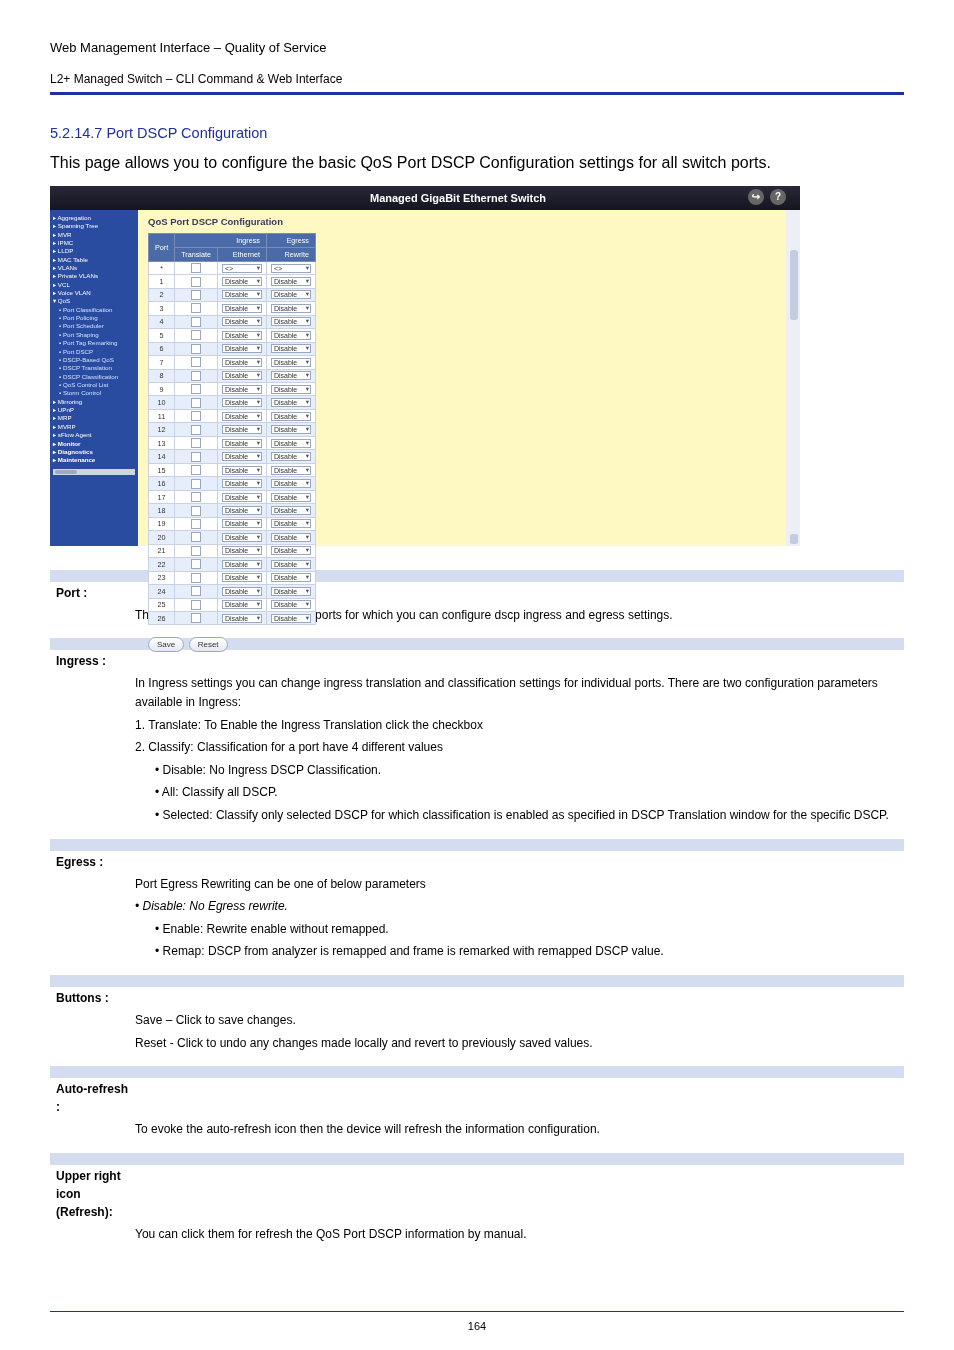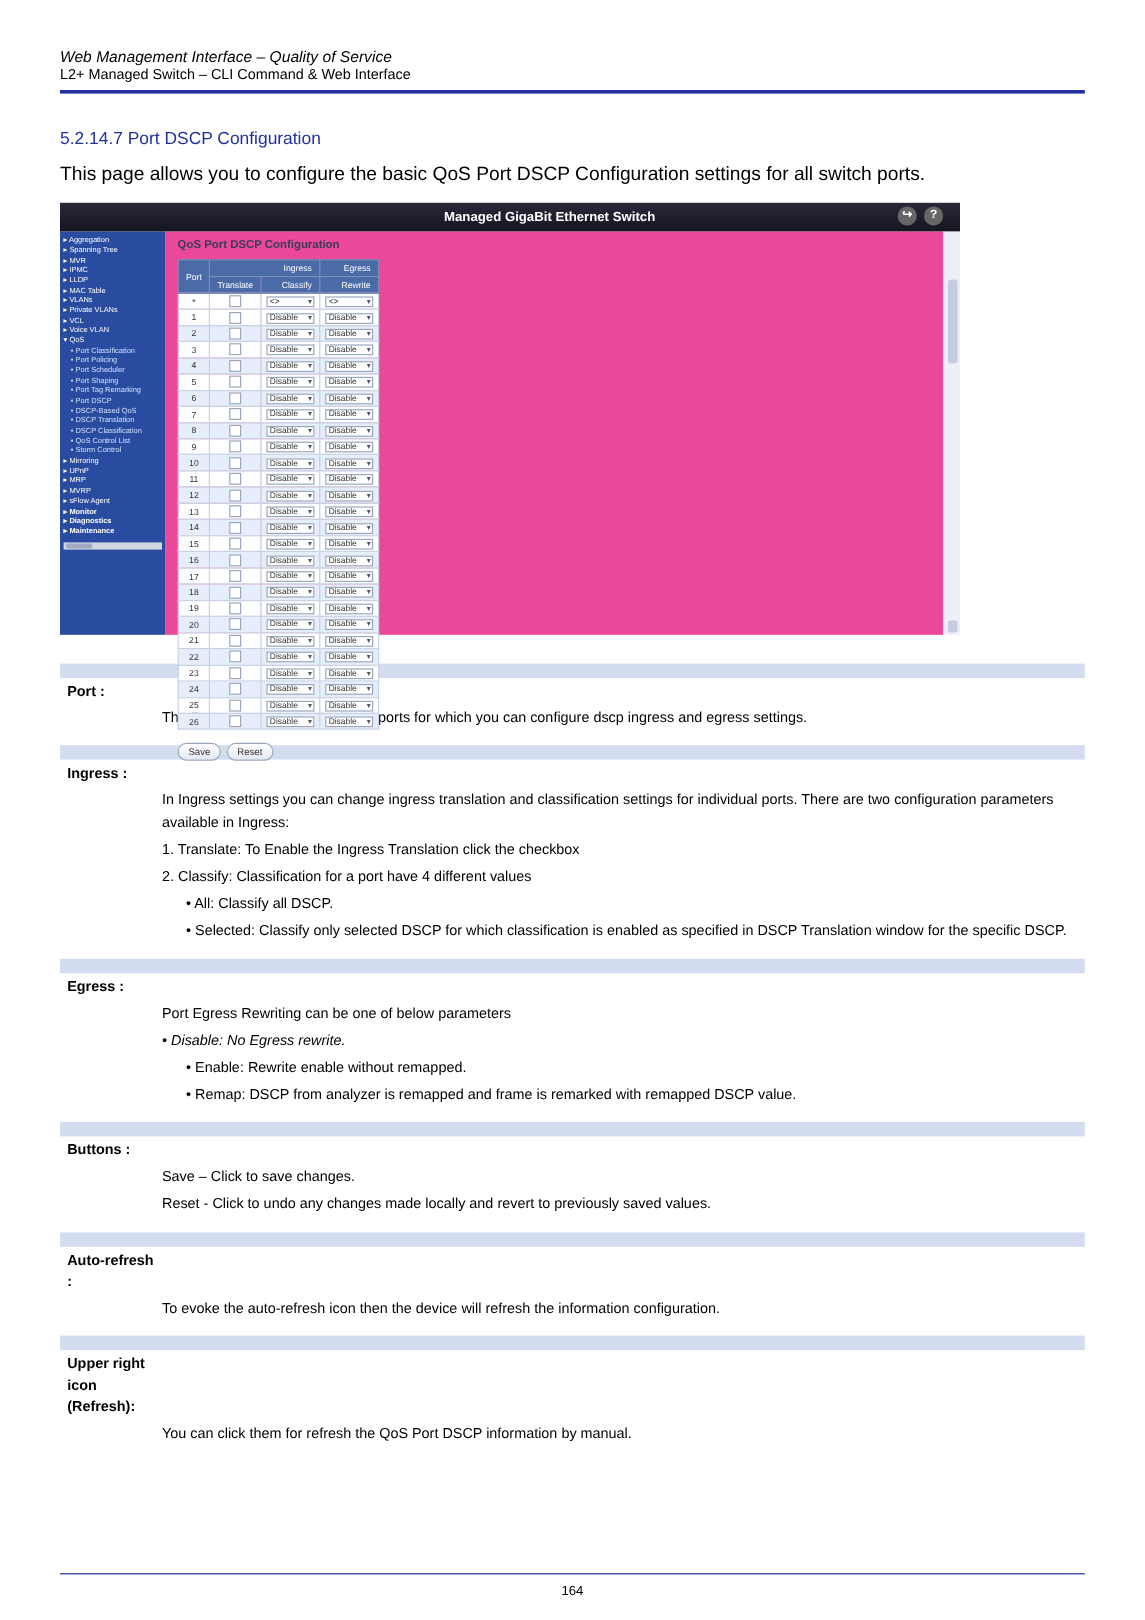--- a/index.html
+++ b/index.html
@@ -12,23 +12,22 @@
   .page {
     width: 954px;
     margin: 0 auto;
     padding: 40px 50px 60px 50px;
     box-sizing: border-box;
     position: relative;
     min-height: 1350px;
   }
   .hdr-title {
     font-size: 13px;
-    font-style: italic;
     color: #000;
-    margin-bottom: 0;
+    margin-bottom: 17px;
   }
   .hdr-sub {
     font-size: 12px;
     color: #000;
     margin-bottom: 6px;
   }
   .rule-blue {
     height: 3px;
     background: #2030a0;
     margin: 4px 0 28px 0;
@@ -111,21 +110,21 @@
     left: 2px;
     top: 1px;
     width: 22px;
     height: 4px;
     background: #a0aac0;
     border-radius: 2px;
   }
 
   .content {
     flex: 1;
-    background: #ec4899;
+    background: #fef9c3;
     padding: 6px 10px;
     position: relative;
   }
   .content-title {
     font-size: 9.5px;
     font-weight: bold;
     color: #3a3a5a;
     margin-bottom: 6px;
   }
   table.qos {
@@ -313,21 +312,21 @@
         <div class="content-title">QoS Port DSCP Configuration</div>
         <table class="qos">
           <thead>
             <tr>
               <th rowspan="2">Port</th>
               <th colspan="2">Ingress</th>
               <th>Egress</th>
             </tr>
             <tr>
               <th>Translate</th>
-              <th>Classify</th>
+              <th>Ethernet</th>
               <th>Rewrite</th>
             </tr>
           </thead>
           <tbody id="qos-body">
               <tr>
                 <td>*</td>
                 <td><span class="cb"></span></td>
                 <td><span class="sel">&lt;&gt;</span></td>
                 <td><span class="sel">&lt;&gt;</span></td>
               </tr>
@@ -503,20 +502,21 @@
 
   <div id="obj-container">
       <div class="obj-head"></div>
       <div class="obj-row"><span class="obj-label">Port :</span></div>
       <div class="obj-desc">The Port column shows the list of ports for which you can configure dscp ingress and egress settings.</div>
       <div class="obj-head"></div>
       <div class="obj-row"><span class="obj-label">Ingress :</span></div>
       <div class="obj-desc">In Ingress settings you can change ingress translation and classification settings for individual ports. There are two configuration parameters available in Ingress:</div>
       <div class="obj-desc">1. Translate: To Enable the Ingress Translation click the checkbox</div>
       <div class="obj-desc">2. Classify: Classification for a port have 4 different values</div>
+      <div class="obj-desc" style="margin-left: 105px;">• Disable: No Ingress DSCP Classification.</div>
       <div class="obj-desc" style="margin-left: 105px;">• All: Classify all DSCP.</div>
       <div class="obj-desc" style="margin-left: 105px;">• Selected: Classify only selected DSCP for which classification is enabled as specified in DSCP Translation window for the specific DSCP.</div>
       <div class="obj-head"></div>
       <div class="obj-row"><span class="obj-label">Egress :</span></div>
       <div class="obj-desc">Port Egress Rewriting can be one of below parameters</div>
       <div class="obj-desc" style=" font-style: italic;">• Disable: No Egress rewrite.</div>
       <div class="obj-desc" style="margin-left: 105px;">• Enable: Rewrite enable without remapped.</div>
       <div class="obj-desc" style="margin-left: 105px;">• Remap: DSCP from analyzer is remapped and frame is remarked with remapped DSCP value.</div>
       <div class="obj-head"></div>
       <div class="obj-row"><span class="obj-label">Buttons :</span></div>

